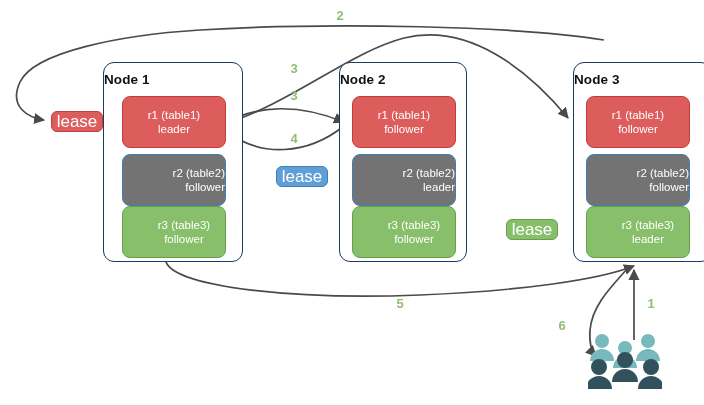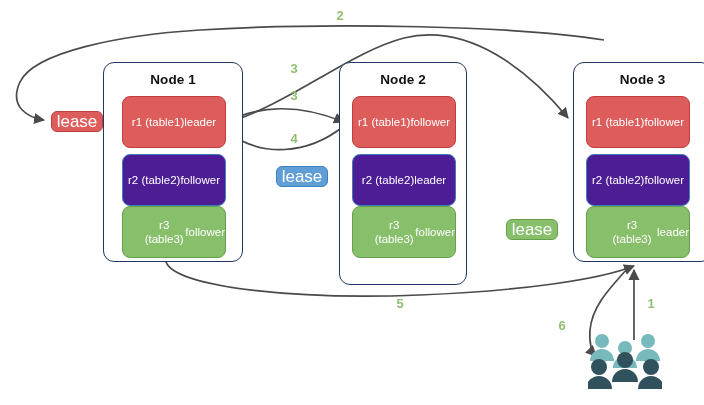--- a/index.html
+++ b/index.html
@@ -30,42 +30,41 @@
     box-sizing: border-box;
     border: 1.6px solid #1f3864;
     border-radius: 11px;
     background: #ffffff;
   }
   .node-title {
     position: absolute;
     left: 0;
     right: 0;
     top: 9px;
-    text-align: center;
     font-size: 13.5px;
     font-weight: bold;
     color: #111111;
     letter-spacing: 0.1px;
   }
   .range {
     position: absolute;
     box-sizing: border-box;
     border-radius: 8px;
     display: flex;
-    flex-direction: row;
+    flex-direction: column;
     align-items: center;
     justify-content: center;
     color: #ffffff;
     font-size: 11.5px;
     line-height: 14px;
     text-align: center;
   }
   .range .l1, .range .l2 { display: block; }
   .r-red   { background: #dd5c5c; border: 1.4px solid #c33d3d; }
-  .r-blue  { background: #4c1d95; border: 1.4px solid #3d7fbb; }
+  .r-blue  { background: #737373; border: 1.4px solid #3d7fbb; align-items: flex-end; }
   .r-green { background: #87bf6b; border: 1.4px solid #66a04a; padding-left: 20px; }
 
   .lease {
     position: absolute;
     box-sizing: border-box;
     border-radius: 6px;
     display: flex;
     align-items: center;
     justify-content: center;
     color: #ffffff;
@@ -128,21 +127,21 @@
     <div class="range r-blue" style="left:18px; top:91px; width:104px; height:52px;">
       <span class="l1">r2 (table2)</span>
       <span class="l2">follower</span>
     </div>
     <div class="range r-green" style="left:18px; top:143px; width:104px; height:52px;">
       <span class="l1">r3 (table3)</span>
       <span class="l2">follower</span>
     </div>
   </div>
 
-  <div class="node" id="node-2" style="left:339px; top:62px; width:128px; height:223px;">
+  <div class="node" id="node-2" style="left:339px; top:62px; width:128px; height:200px;">
     <div class="node-title">Node 2</div>
     <div class="range r-red" style="left:12px; top:33px; width:104px; height:52px;">
       <span class="l1">r1 (table1)</span>
       <span class="l2">follower</span>
     </div>
     <div class="range r-blue" style="left:12px; top:91px; width:104px; height:52px;">
       <span class="l1">r2 (table2)</span>
       <span class="l2">leader</span>
     </div>
     <div class="range r-green" style="left:12px; top:143px; width:104px; height:52px;">

